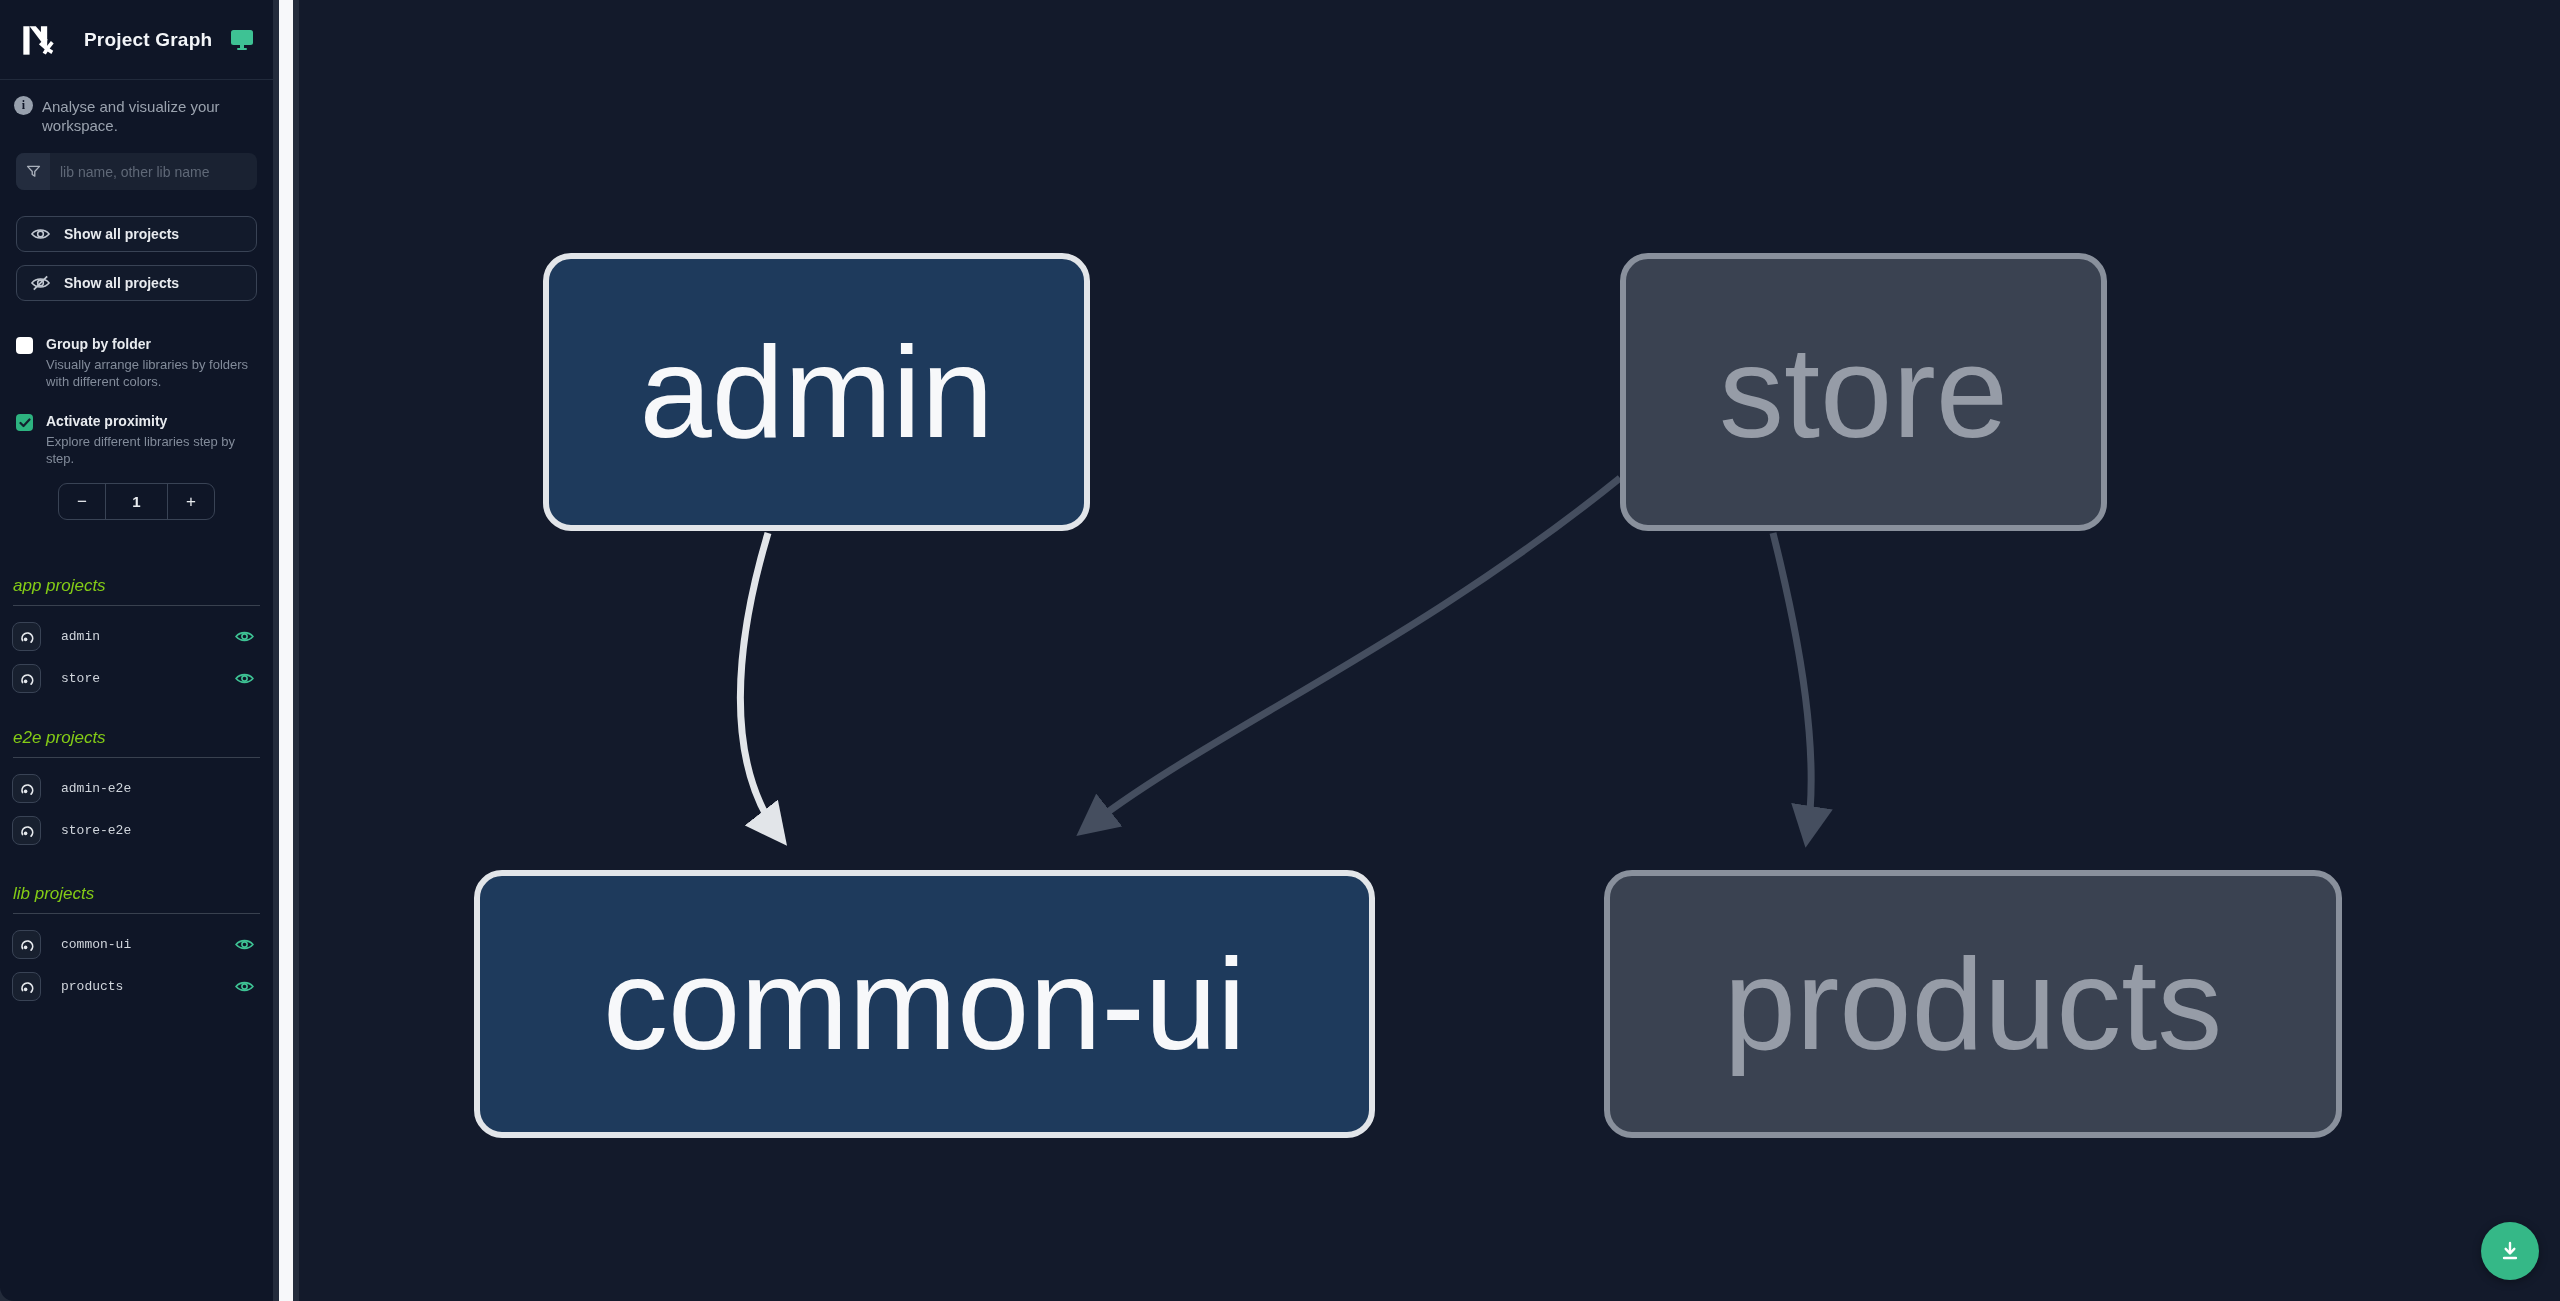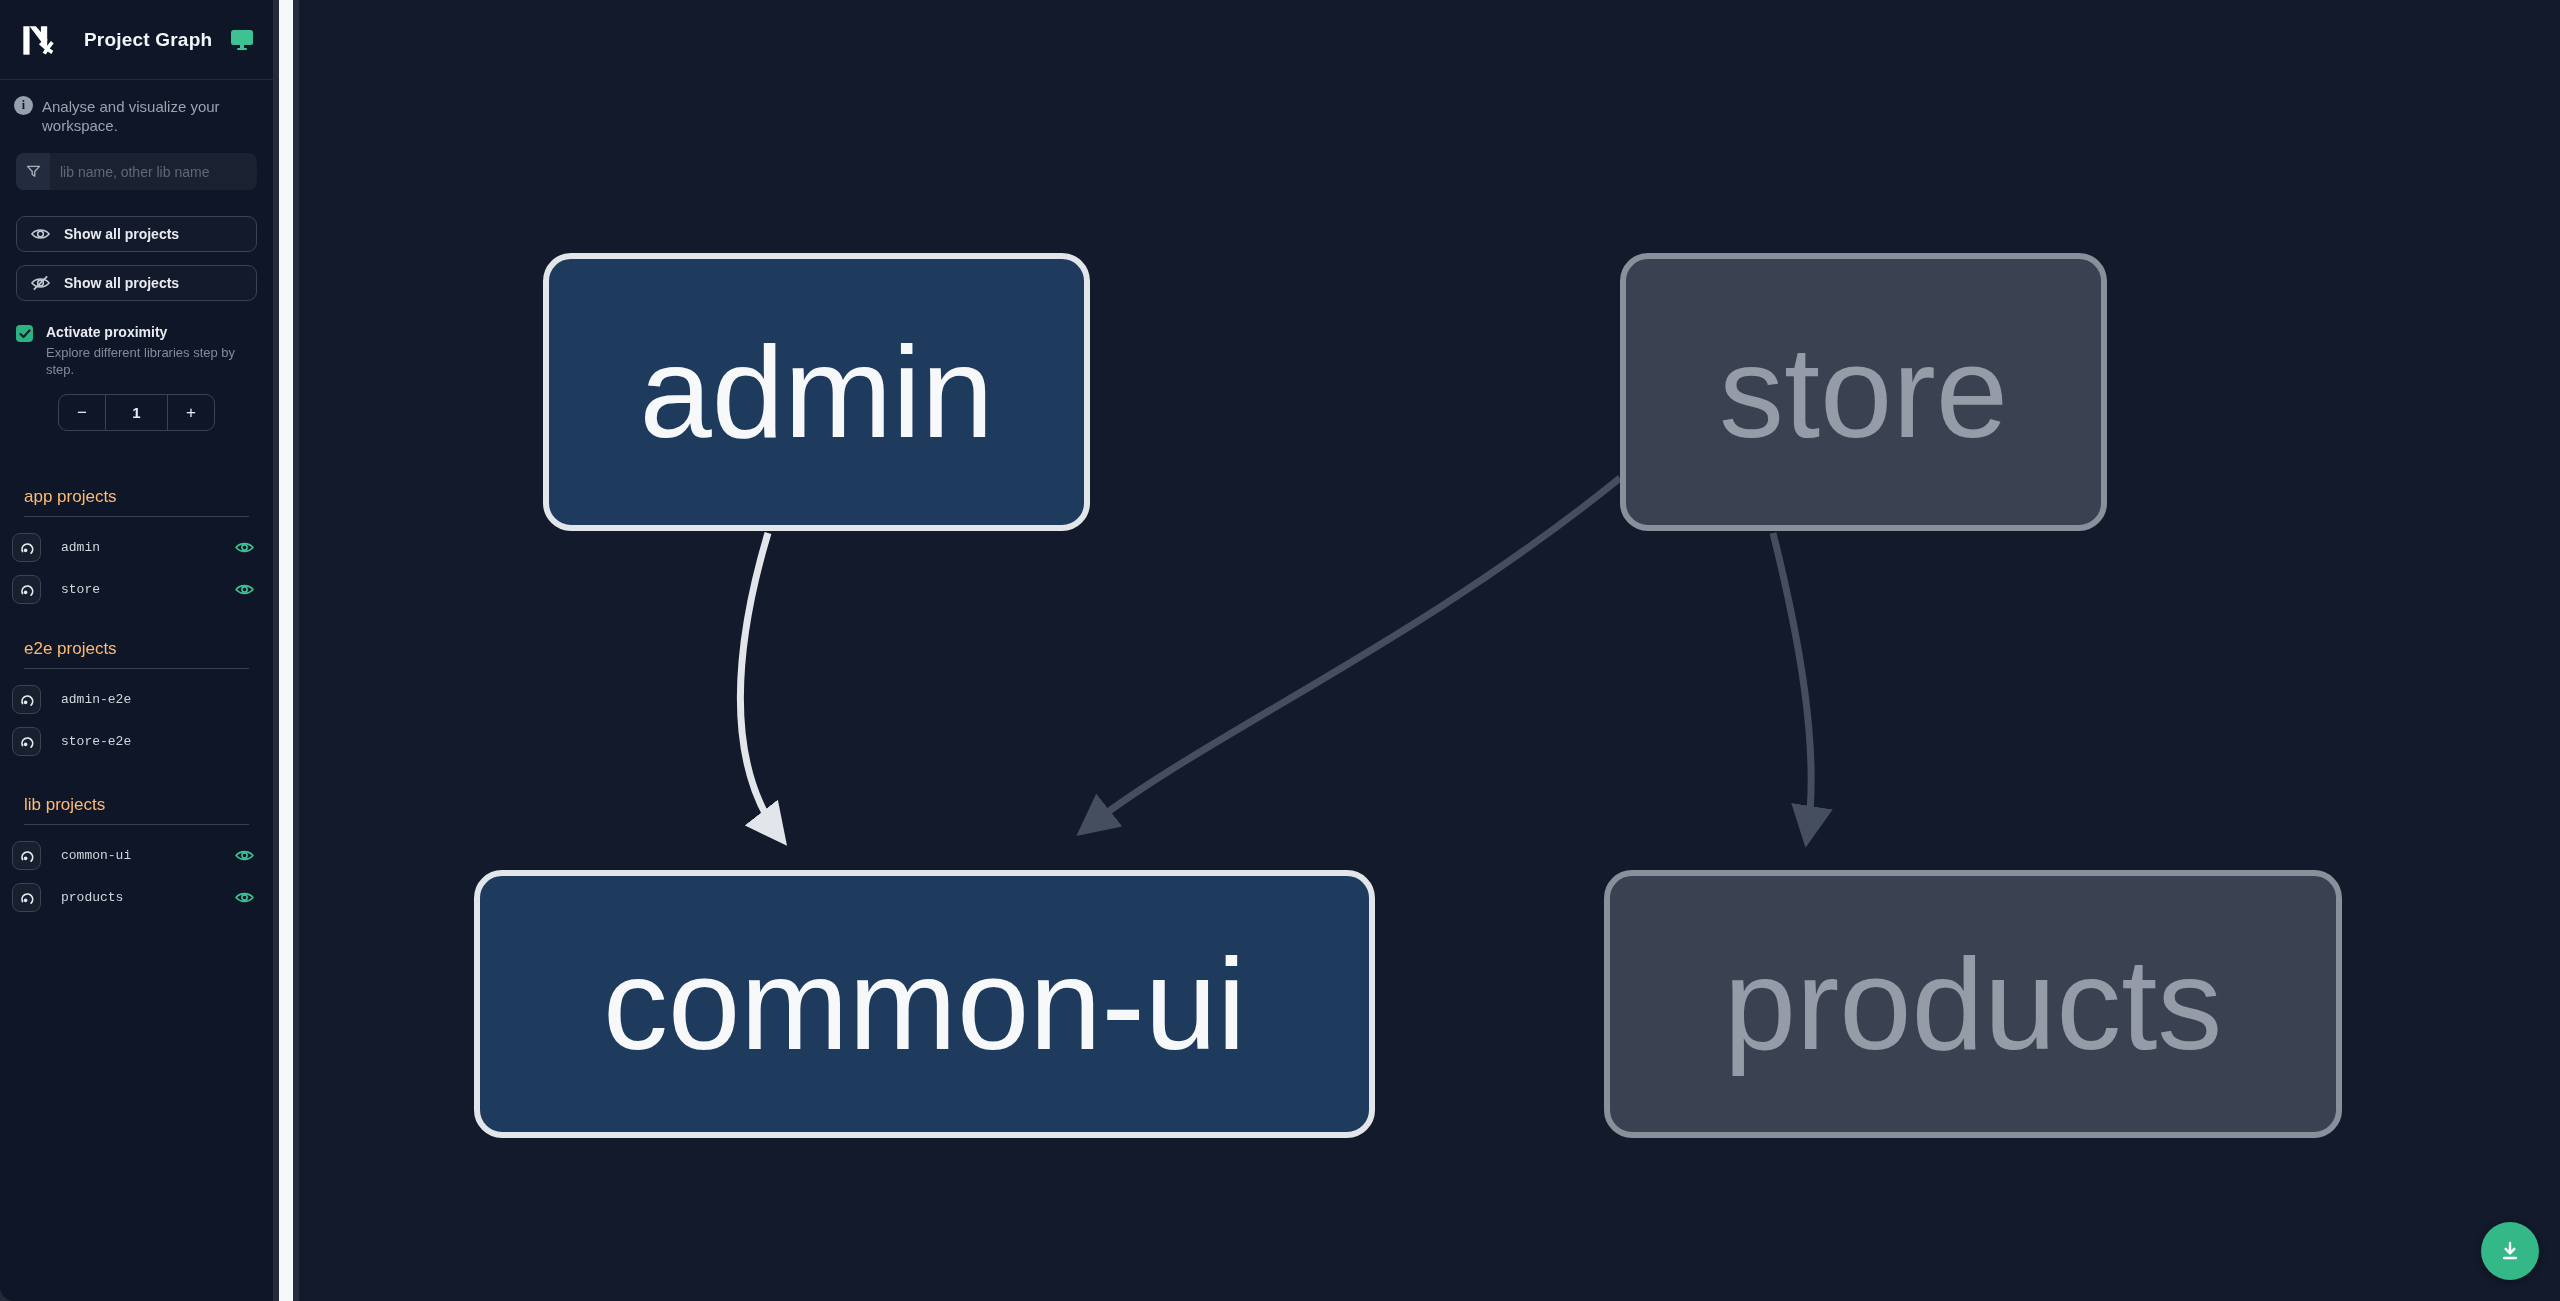--- a/index.html
+++ b/index.html
@@ -48,22 +48,22 @@
             font-family:"Liberation Sans",sans-serif; }
 
   .stepper { margin:16px 0 0 58px; width:157px; height:37px; border:1.5px solid #394355;
              border-radius:9px; display:flex; overflow:hidden; }
   .stepper > div { display:flex; align-items:center; justify-content:center; color:#e8ebef; }
   .step-dec { width:47px; font-size:17px; border-right:1.5px solid #394355; cursor:pointer; }
   .step-val { flex:1; font-size:15px; font-weight:700; }
   .step-inc { width:47px; font-size:17px; border-left:1.5px solid #394355; cursor:pointer; }
 
   .proj-section { margin-top:32px; }
-  .sec-title { margin:0 24px; color:#fdba74; font-size:17px; padding-bottom:9px;
-               border-bottom:1px solid #39414f; font-weight:400; }
+  .sec-title { margin:0 13px; color:#84cc16; font-size:17px; padding-bottom:9px;
+               border-bottom:1px solid #39414f; font-weight:400;font-style:italic; }
   .proj-row { display:flex; align-items:center; padding:0 16px 0 12px; height:40px; margin-top:2px; }
   .proj-icon-btn { width:29px; height:29px; border:1.5px solid #394355; border-radius:8px;
                    background:#18202f; display:flex; align-items:center; justify-content:center;
                    cursor:pointer; flex-shrink:0; }
   .proj-name { font-family:"Liberation Mono", monospace; font-size:13px; color:#d0d5dc;
                margin-left:20px; flex:1; }
   .eye-btn { display:flex; cursor:pointer; padding:2px; }
 
   
   .canvas { position:relative; flex:1; background:#131a2b; overflow:hidden; }
@@ -129,20 +129,27 @@
 
     <button class="sb-btn">
       <svg width="21" height="18" viewBox="0 0 22 18">
         <path d="M2 9 C6.5 3.5 15.5 3.5 20 9 C15.5 14.5 6.5 14.5 2 9 Z" fill="none" stroke="#c2c8d1" stroke-width="1.6"></path>
         <circle cx="11" cy="9" r="3" fill="none" stroke="#c2c8d1" stroke-width="1.6"></circle>
         <line x1="4" y1="16" x2="18" y2="2" stroke="#c2c8d1" stroke-width="1.8"></line>
       </svg>
       <span>Show all projects</span>
     </button>
 
+    <div class="chk" style="margin-top:34px;">
+      <span class="chk-box chk-box--white"></span>
+      <div>
+        <div class="chk-label">Group by folder</div>
+        <div class="chk-desc">Visually arrange libraries by folders with different colors.</div>
+      </div>
+    </div>
 
     <div class="chk" style="margin-top:22px;">
       <span class="chk-box chk-box--checked">
         <svg width="12" height="10" viewBox="0 0 12 10">
           <path d="M1.5 5 L4.5 8 L10.5 1.5" fill="none" stroke="#13202f" stroke-width="2.2" stroke-linecap="round" stroke-linejoin="round"></path>
         </svg>
       </span>
       <div>
         <div class="chk-label">Activate proximity</div>
         <div class="chk-desc">Explore different libraries step by step.</div>

